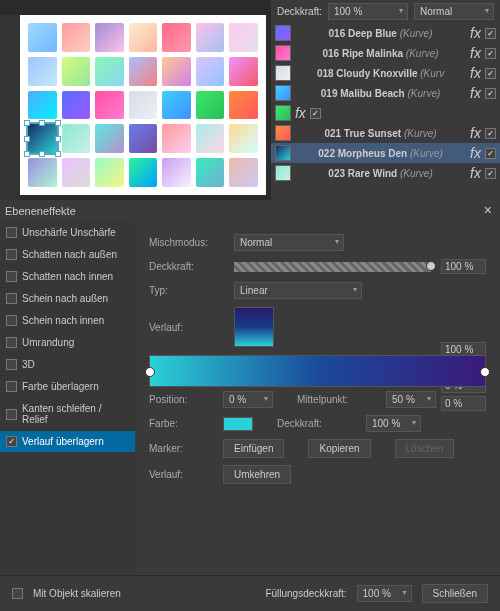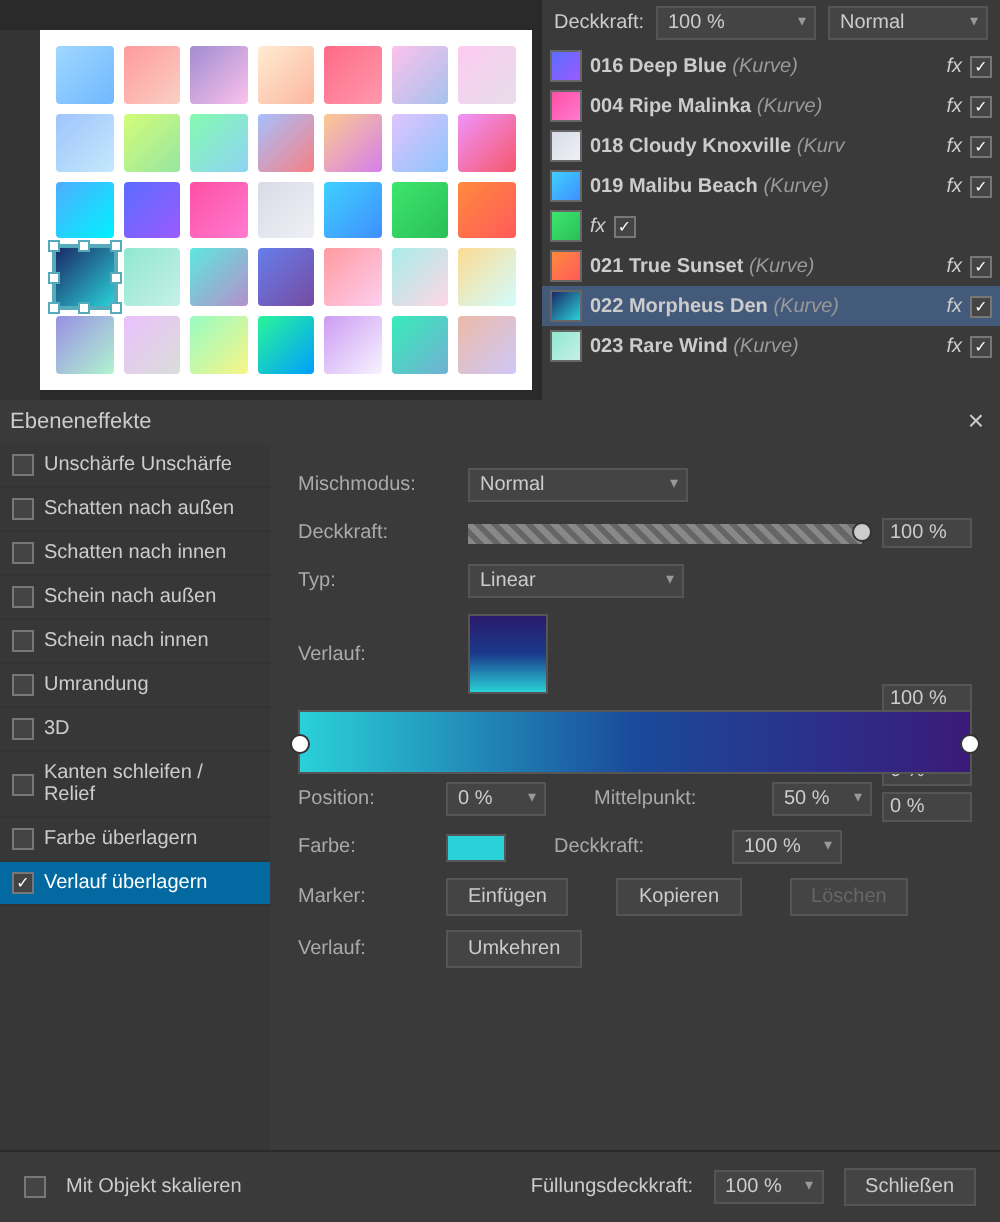--- a/index.html
+++ b/index.html
@@ -8,26 +8,26 @@
 .canvas-preview { width: 318px; height: 200px; background: #2a2a2a; position: relative; overflow: hidden; }
 .ruler-h { position: absolute; top: 0; left: 20px; right: 0; height: 15px; background: #333; display: flex; font-size: 8px; color: #888; align-items: flex-end; }
 .ruler-h span { flex: 1; border-left: 1px solid #666; padding-left: 2px; }
 .ruler-v { position: absolute; top: 15px; left: 0; width: 20px; bottom: 0; background: #333; }
 .canvas-white { position: absolute; top: 15px; left: 20px; right: 5px; bottom: 5px; background: #fff; padding: 8px; display: grid; grid-template-columns: repeat(7, 1fr); grid-template-rows: repeat(5, 1fr); gap: 5px; }
 .swatch { border-radius: 2px; }
 .selected-swatch { outline: 2px solid #5ab; position: relative; }
 .sel-handle { position: absolute; width: 6px; height: 6px; background: #fff; border: 1px solid #5ab; }
 .layers-panel { flex: 1; background: #3a3a3a; }
 .layers-header { display: flex; align-items: center; padding: 3px 6px; gap: 6px; font-size: 10px; }
-.layer-row { display: flex; align-items: center; padding: 2px 4px; gap: 4px; font-size: 10px; }
+.layer-row { display: flex; align-items: center; padding: 2px 4px; gap: 4px; font-size: 10px; text-align: center; }
 .layer-row.selected { background: #445a7a; }
 .layer-thumb { width: 16px; height: 16px; border: 1px solid #666; }
 .layer-name { flex: 1; white-space: nowrap; overflow: hidden; }
 .layer-name .sub { color: #999; font-style: italic; }
-.layer-fx { font-style: italic; font-size: 10px; }
+.layer-fx { font-style: italic; font-size: 14px; }
 .dialog { position: absolute; top: 200px; left: 0; right: 0; bottom: 0; background: #3a3a3a; display: flex; flex-direction: column; }
 .dialog-title { text-align: left; padding: 5px; font-size: 11px; position: relative; }
 .dialog-close { position: absolute; right: 8px; top: 2px; font-size: 14px; cursor: pointer; color: #ccc; }
 .dialog-body { flex: 1; display: flex; }
 .effects-list { width: 135px; background: #373737; }
 .effect-item { display: flex; align-items: center; padding: 5px 6px; gap: 5px; font-size: 10px; border-bottom: 1px solid #333; }
 .effect-item.selected { background: #0369a1; color: #fff; }
 .checkbox { width: 11px; height: 11px; border: 1px solid #777; background: #444; display: inline-flex; align-items: center; justify-content: center; font-size: 8px; color: #fff; }
 .checkbox.checked::after { content: "✓"; }
 .effect-props { flex: 1; padding: 12px 14px; position: relative; }
@@ -112,21 +112,21 @@
     </div>
     <div id="layers-list">
         <div class="layer-row">
           <div class="layer-thumb" style="background:linear-gradient(135deg,#5a6dff,#9b5aff)"></div>
     <div class="layer-name"><b>016 Deep Blue</b> <span class="sub">(Kurve)</span></div>
     <span class="layer-fx">fx</span>
     <span class="checkbox checked"></span>
         </div>
         <div class="layer-row">
           <div class="layer-thumb" style="background:linear-gradient(135deg,#ff4fa3,#ff7bd1)"></div>
-    <div class="layer-name"><b>004 Ripe Malinka</b> <span class="sub">(Kurve)</span></div>
+    <div class="layer-name"><b>016 Ripe Malinka</b> <span class="sub">(Kurve)</span></div>
     <span class="layer-fx">fx</span>
     <span class="checkbox checked"></span>
         </div>
         <div class="layer-row">
           <div class="layer-thumb" style="background:linear-gradient(135deg,#d8dbe6,#eef0f5)"></div>
     <div class="layer-name"><b>018 Cloudy Knoxville</b> <span class="sub">(Kurv</span></div>
     <span class="layer-fx">fx</span>
     <span class="checkbox checked"></span>
         </div>
         <div class="layer-row">
@@ -192,46 +192,46 @@
         <div class="effect-item">
           <span class="checkbox"></span>
           <span>Umrandung</span>
         </div>
         <div class="effect-item">
           <span class="checkbox"></span>
           <span>3D</span>
         </div>
         <div class="effect-item">
           <span class="checkbox"></span>
+          <span>Farbe überlagern</span>
+        </div>
+        <div class="effect-item">
+          <span class="checkbox"></span>
           <span>Kanten schleifen / Relief</span>
-        </div>
-        <div class="effect-item">
-          <span class="checkbox"></span>
-          <span>Farbe überlagern</span>
         </div>
         <div class="effect-item selected">
           <span class="checkbox checked"></span>
           <span>Verlauf überlagern</span>
         </div>
       </div>
     <div class="effect-props">
       <div class="prop-row">
         <span class="prop-label">Mischmodus:</span>
         <span class="dropdown" style="width:110px">Normal</span>
       </div>
       <div class="prop-row">
         <span class="prop-label">Deckkraft:</span>
         <div class="slider-track">
             <div class="slider-handle" style="right:-5px"></div>
           </div>
         <input class="pct-input" value="100 %" style="">
       </div>
       <div class="prop-row">
         <span class="prop-label">Typ:</span>
-        <span class="dropdown" style="width:108px">Linear</span>
+        <span class="dropdown" style="width:128px">Linear</span>
       </div>
       <div class="prop-row">
         <span class="prop-label">Verlauf:</span>
         <div class="gradient-preview" id="grad-preview" style="background: linear-gradient(rgb(42, 26, 107), rgb(26, 58, 138), rgb(42, 209, 216));"></div>
       </div>
       <div class="side-pcts" id="side-pcts">
           <input class="pct-input" value="100 %" style="">
           <input class="pct-input" value="79 %" style="">
           <input class="pct-input" value="0 %" style="">
           <input class="pct-input" value="0 %" style="">

